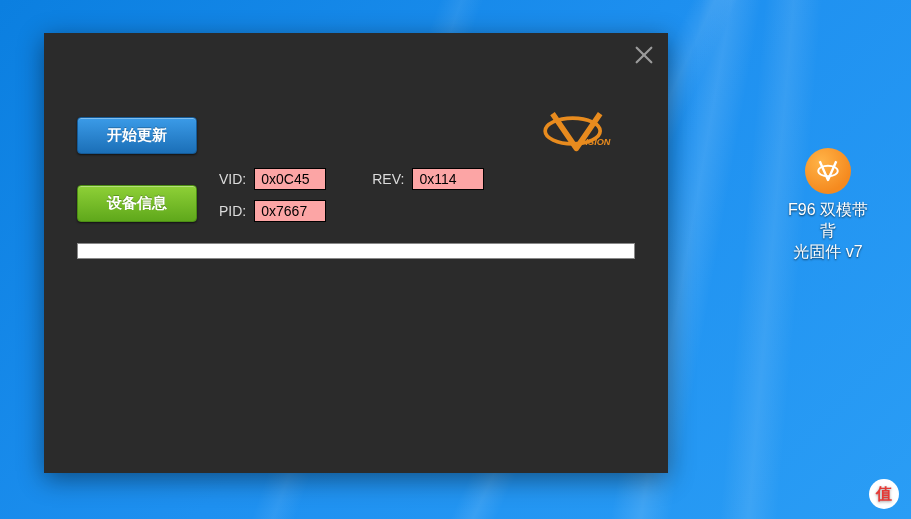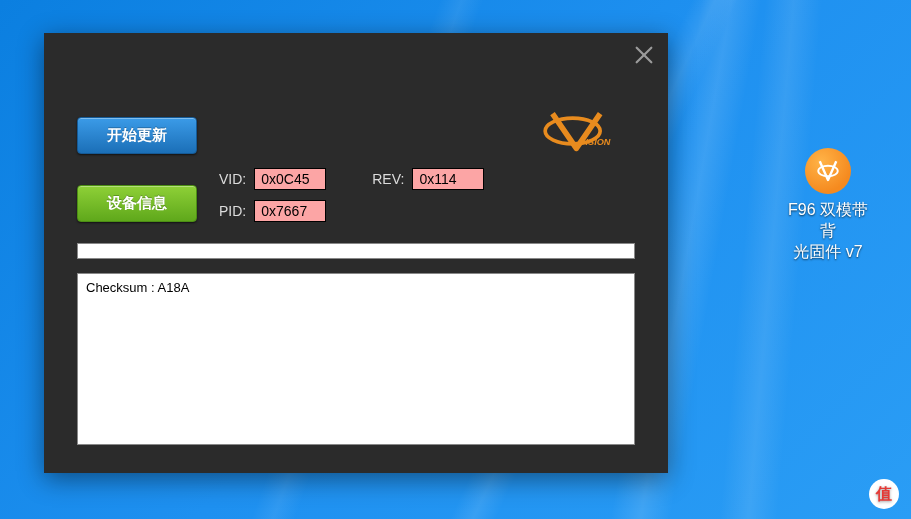--- a/index.html
+++ b/index.html
@@ -200,21 +200,20 @@
       <span class="lbl">PID:</span>
       <span class="val">0x7667</span>
       <span></span>
         <span></span>
         <span></span>
     </div>
   </div>
 
   <div class="progress"></div>
 
-  <div class="log">Checksum : A18A</div>
 </div>
 
 <div class="desktop-icon">
   <div class="disc">
     <svg viewBox="0 0 40 40">
       <ellipse cx="20" cy="20" rx="13" ry="7" fill="none" stroke="#fff" stroke-width="2.5"></ellipse>
       <path d="M9 7 L20 32 L31 7" fill="none" stroke="#fff" stroke-width="3.2" stroke-linejoin="round"></path>
     </svg>
   </div>
   <div class="caption">F96 双模带背

